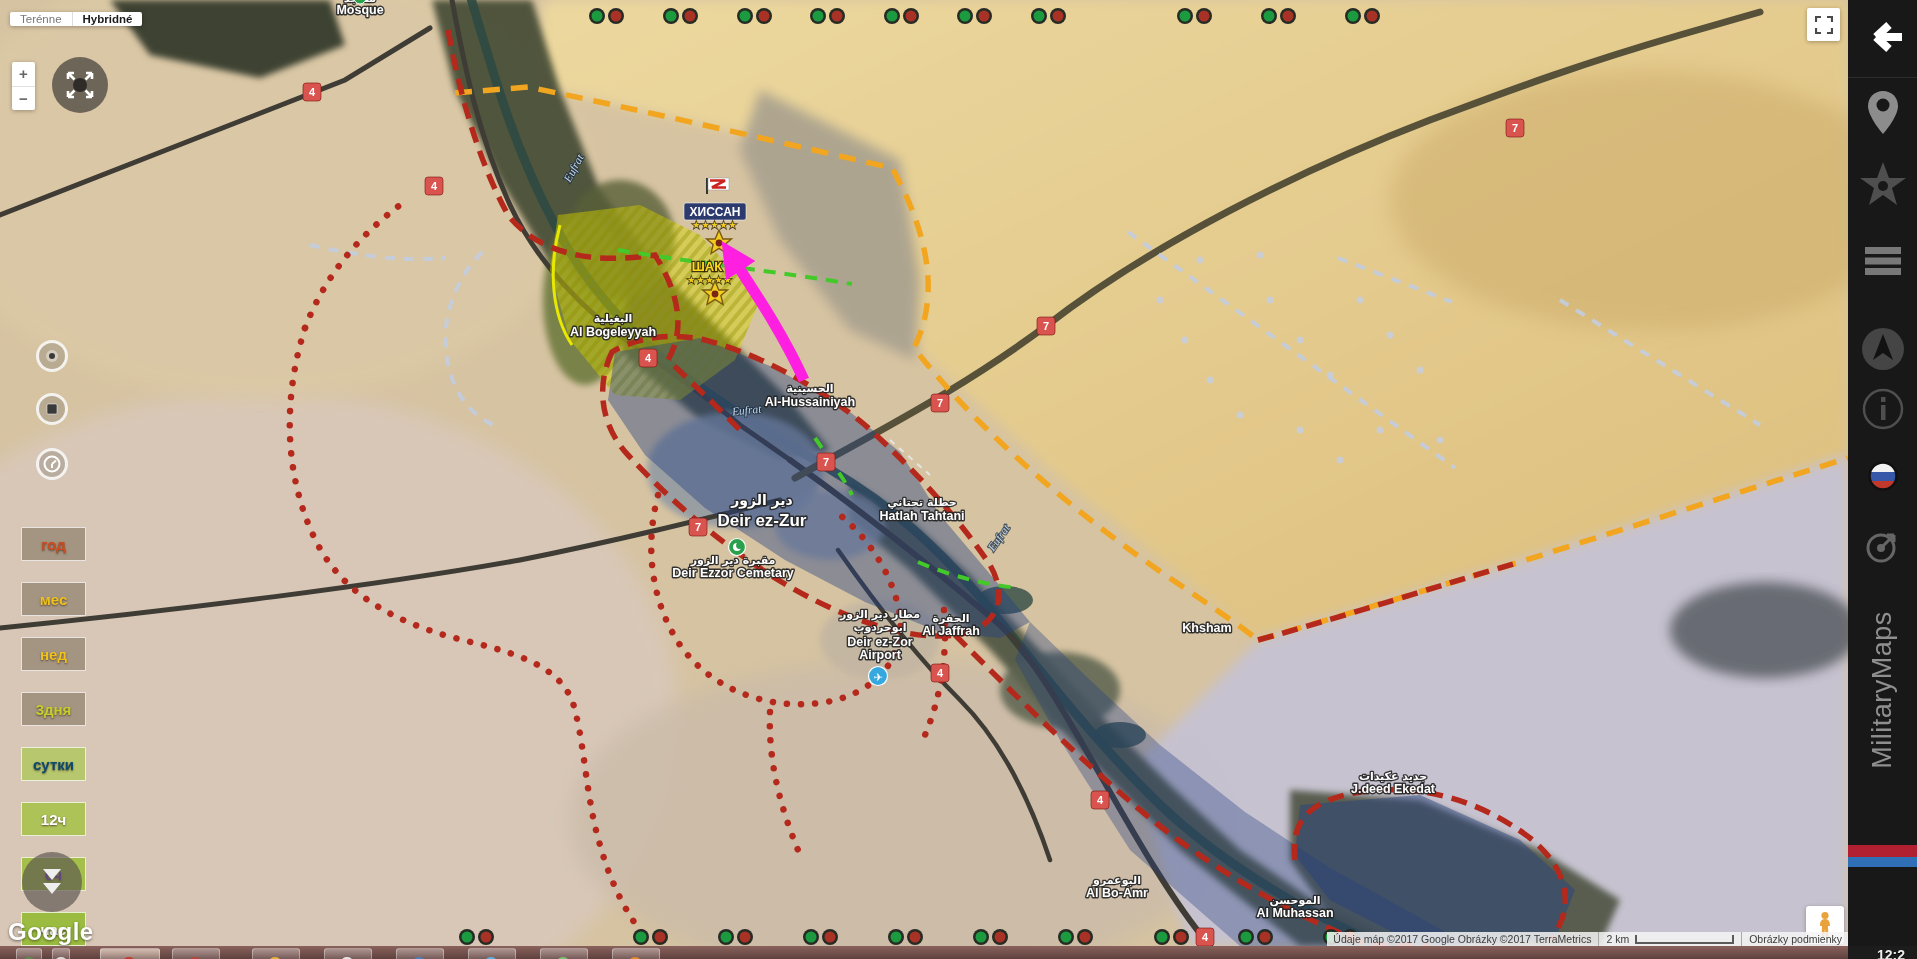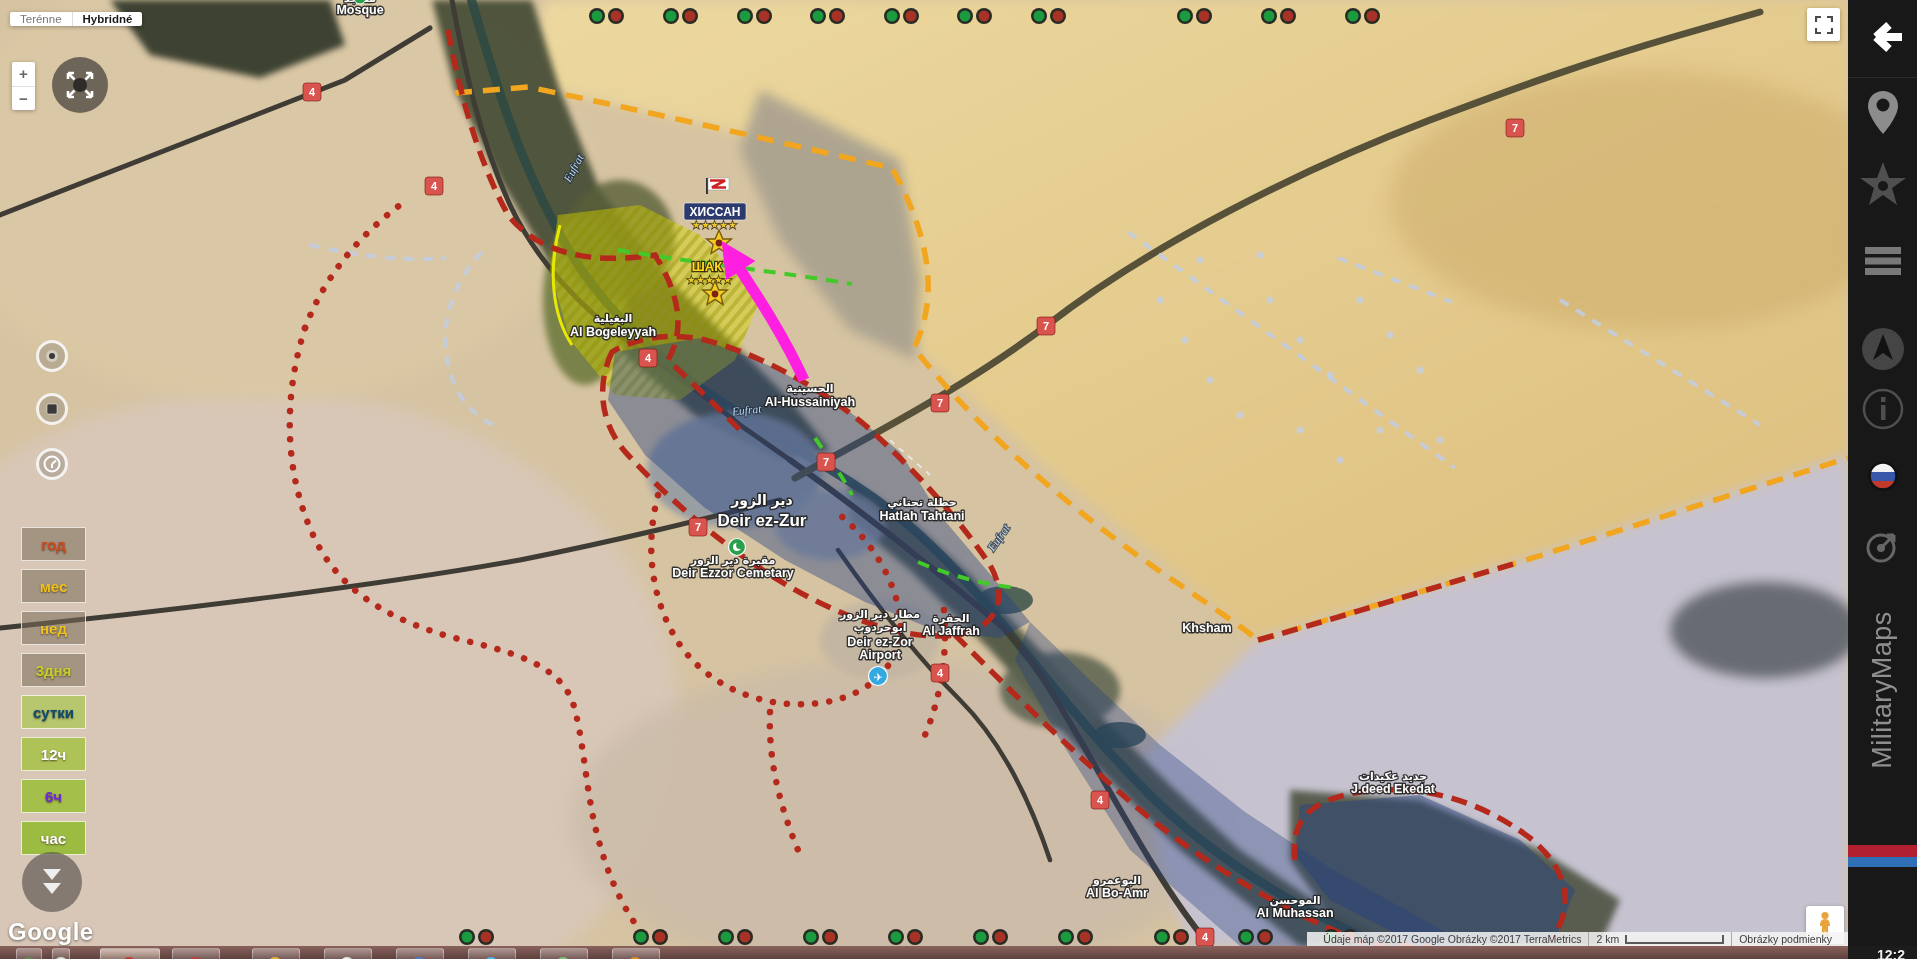--- a/index.html
+++ b/index.html
@@ -23,26 +23,26 @@
   #maptype .cell.sel{font-weight:700;color:#1a1a1a;}
   #maptype .divline{width:1px;height:14px;background:#ddd;}
   #zoombox{position:absolute;left:12px;top:62px;width:23px;height:48px;background:#fff;border-radius:2px;box-shadow:0 1px 4px rgba(0,0,0,.3);z-index:30;display:flex;flex-direction:column;}
   #zoombox .zcell{flex:1;display:flex;align-items:center;justify-content:center;font-size:15px;font-weight:700;color:#666;cursor:pointer;}
   #zoombox .zdiv{height:1px;background:#e0e0e0;}
   .round-btn{position:absolute;border-radius:50%;z-index:30;display:flex;align-items:center;justify-content:center;}
   #panbtn{left:52px;top:57px;width:56px;height:56px;background:rgba(82,76,70,.8);}
   #downbtn{left:22px;top:852px;width:60px;height:60px;background:rgba(92,86,80,.68);flex-direction:column;gap:3px;}
   .lcirc{left:36px;width:32px;height:32px;border:3px solid rgba(255,255,255,.85);background:rgba(130,125,118,.35);box-sizing:border-box;}
   #lcirc1{top:340px;} #lcirc2{top:393px;} #lcirc3{top:448px;}
-  #time-filters{position:absolute;left:21px;top:527px;width:65px;z-index:30;display:flex;flex-direction:column;gap:8px;}
+  #time-filters{position:absolute;left:21px;top:527px;width:65px;z-index:30;display:flex;flex-direction:column;gap:21px;}
   .tf-btn{height:34px;line-height:34px;text-align:center;font-size:15px;font-weight:700;border:1px solid rgba(255,255,255,.75);border-radius:1px;box-sizing:border-box;text-shadow:0 1px 2px rgba(60,40,20,.75);cursor:pointer;}
   #googlelogo{position:absolute;left:8px;top:918px;color:#fff;font-size:24px;font-weight:700;letter-spacing:.5px;text-shadow:0 1px 3px rgba(0,0,0,.55);z-index:30;}
   #fsbtn{position:absolute;left:1807px;top:8px;width:33px;height:33px;background:#fff;border-radius:2px;box-shadow:0 1px 4px rgba(0,0,0,.3);z-index:30;display:flex;align-items:center;justify-content:center;cursor:pointer;}
   
-  #attrbar{position:absolute;right:0;bottom:0;height:14px;display:flex;align-items:center;background:rgba(245,245,245,.85);font-size:10.5px;color:#3c3c3c;z-index:31;padding:0 16px;white-space:nowrap;}
+  #attrbar{position:absolute;right:0;bottom:0;height:14px;display:flex;align-items:center;background:rgba(245,245,245,.85);font-size:10.5px;color:#3c3c3c;z-index:31;padding:0 6px;white-space:nowrap;}
   #attrbar .sep{width:1px;height:14px;background:#aaa;margin:0 7px;}
   #scalebar{width:95px;height:7px;border-left:2px solid #5a5a5a;border-right:2px solid #5a5a5a;border-bottom:2px solid #5a5a5a;margin-left:6px;}
   #pegman{position:absolute;left:1806px;top:906px;width:38px;height:38px;background:#fff;border-radius:3px;box-shadow:0 1px 4px rgba(0,0,0,.3);z-index:30;display:flex;align-items:center;justify-content:center;cursor:pointer;}
   
   #sidebar{position:absolute;right:0;top:0;width:69px;height:959px;background:#181818;z-index:40;}
   .sb-icon{position:absolute;left:0;width:69px;display:flex;justify-content:center;cursor:pointer;}
   #sb-divider{position:absolute;top:77px;left:0;width:69px;height:1px;background:#2c2c2c;}
   #sb-brand{position:absolute;top:560px;left:-96px;width:260px;height:260px;display:flex;align-items:center;justify-content:center;transform:rotate(-90deg);color:#8f8f8f;font-size:27px;letter-spacing:.5px;font-family:"Liberation Sans",sans-serif;}
   #sb-red{position:absolute;top:845px;left:0;width:69px;height:12px;}
   #sb-blue{position:absolute;top:857px;left:0;width:69px;height:10px;}

